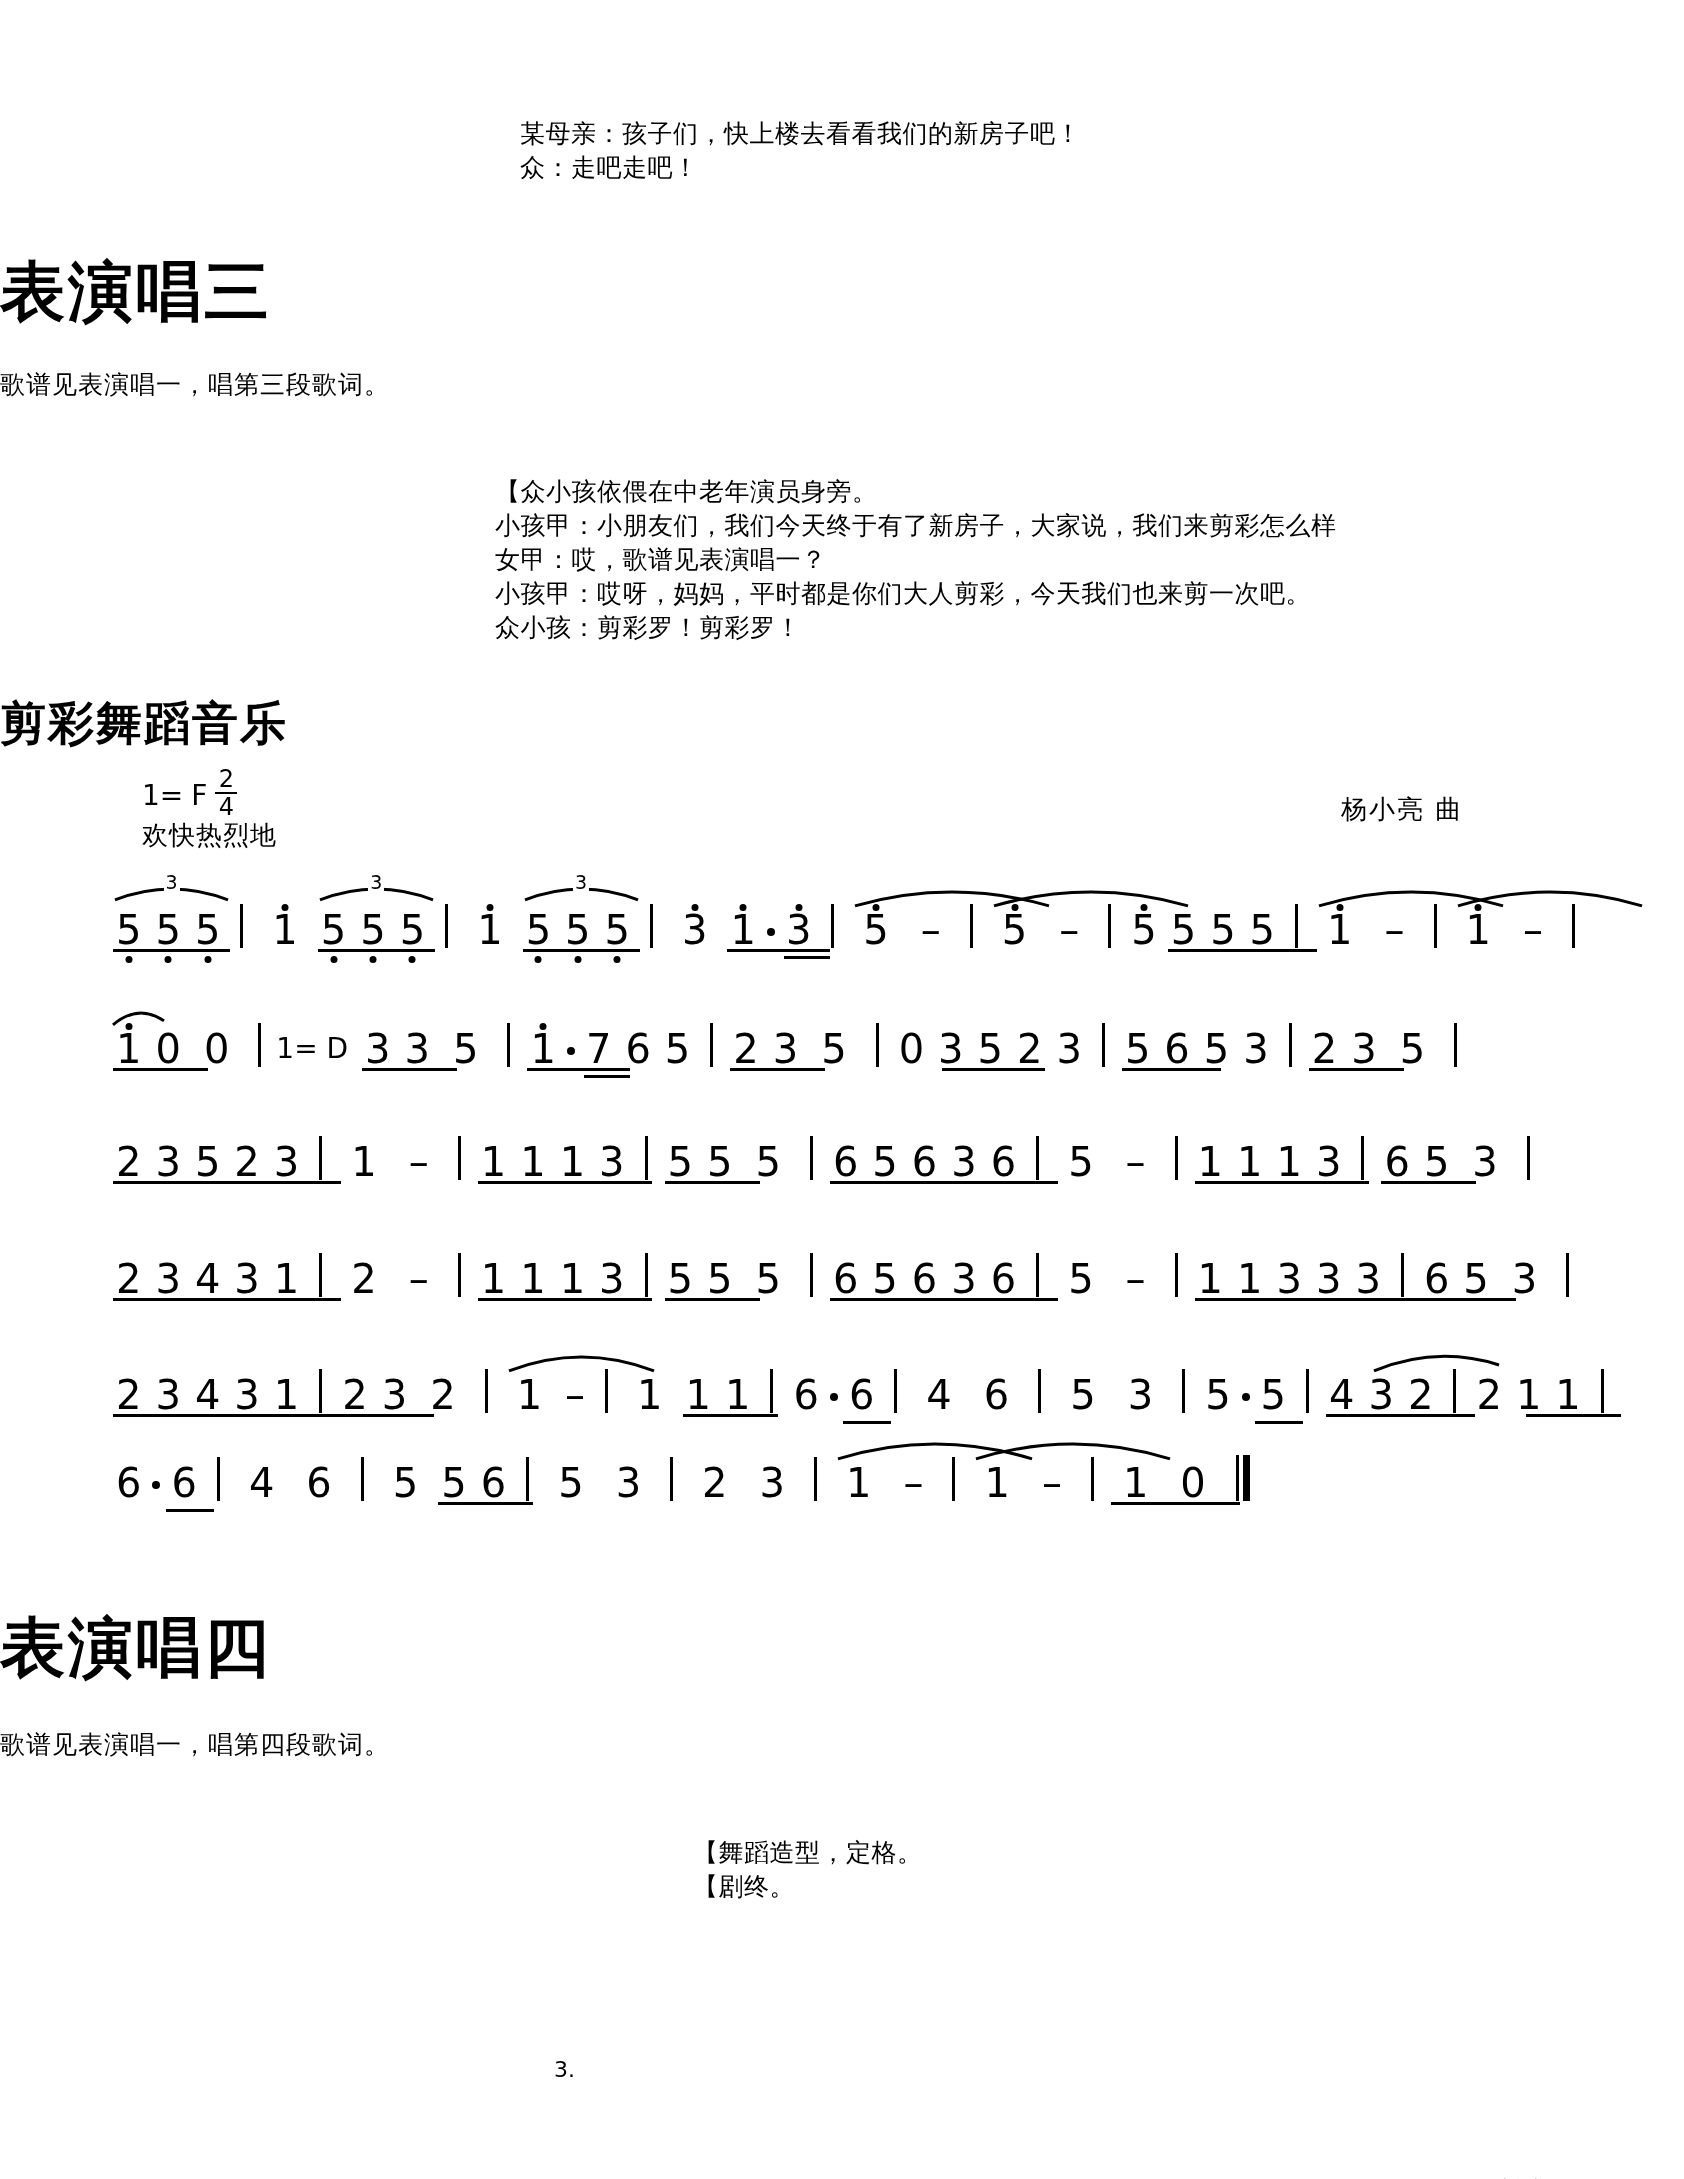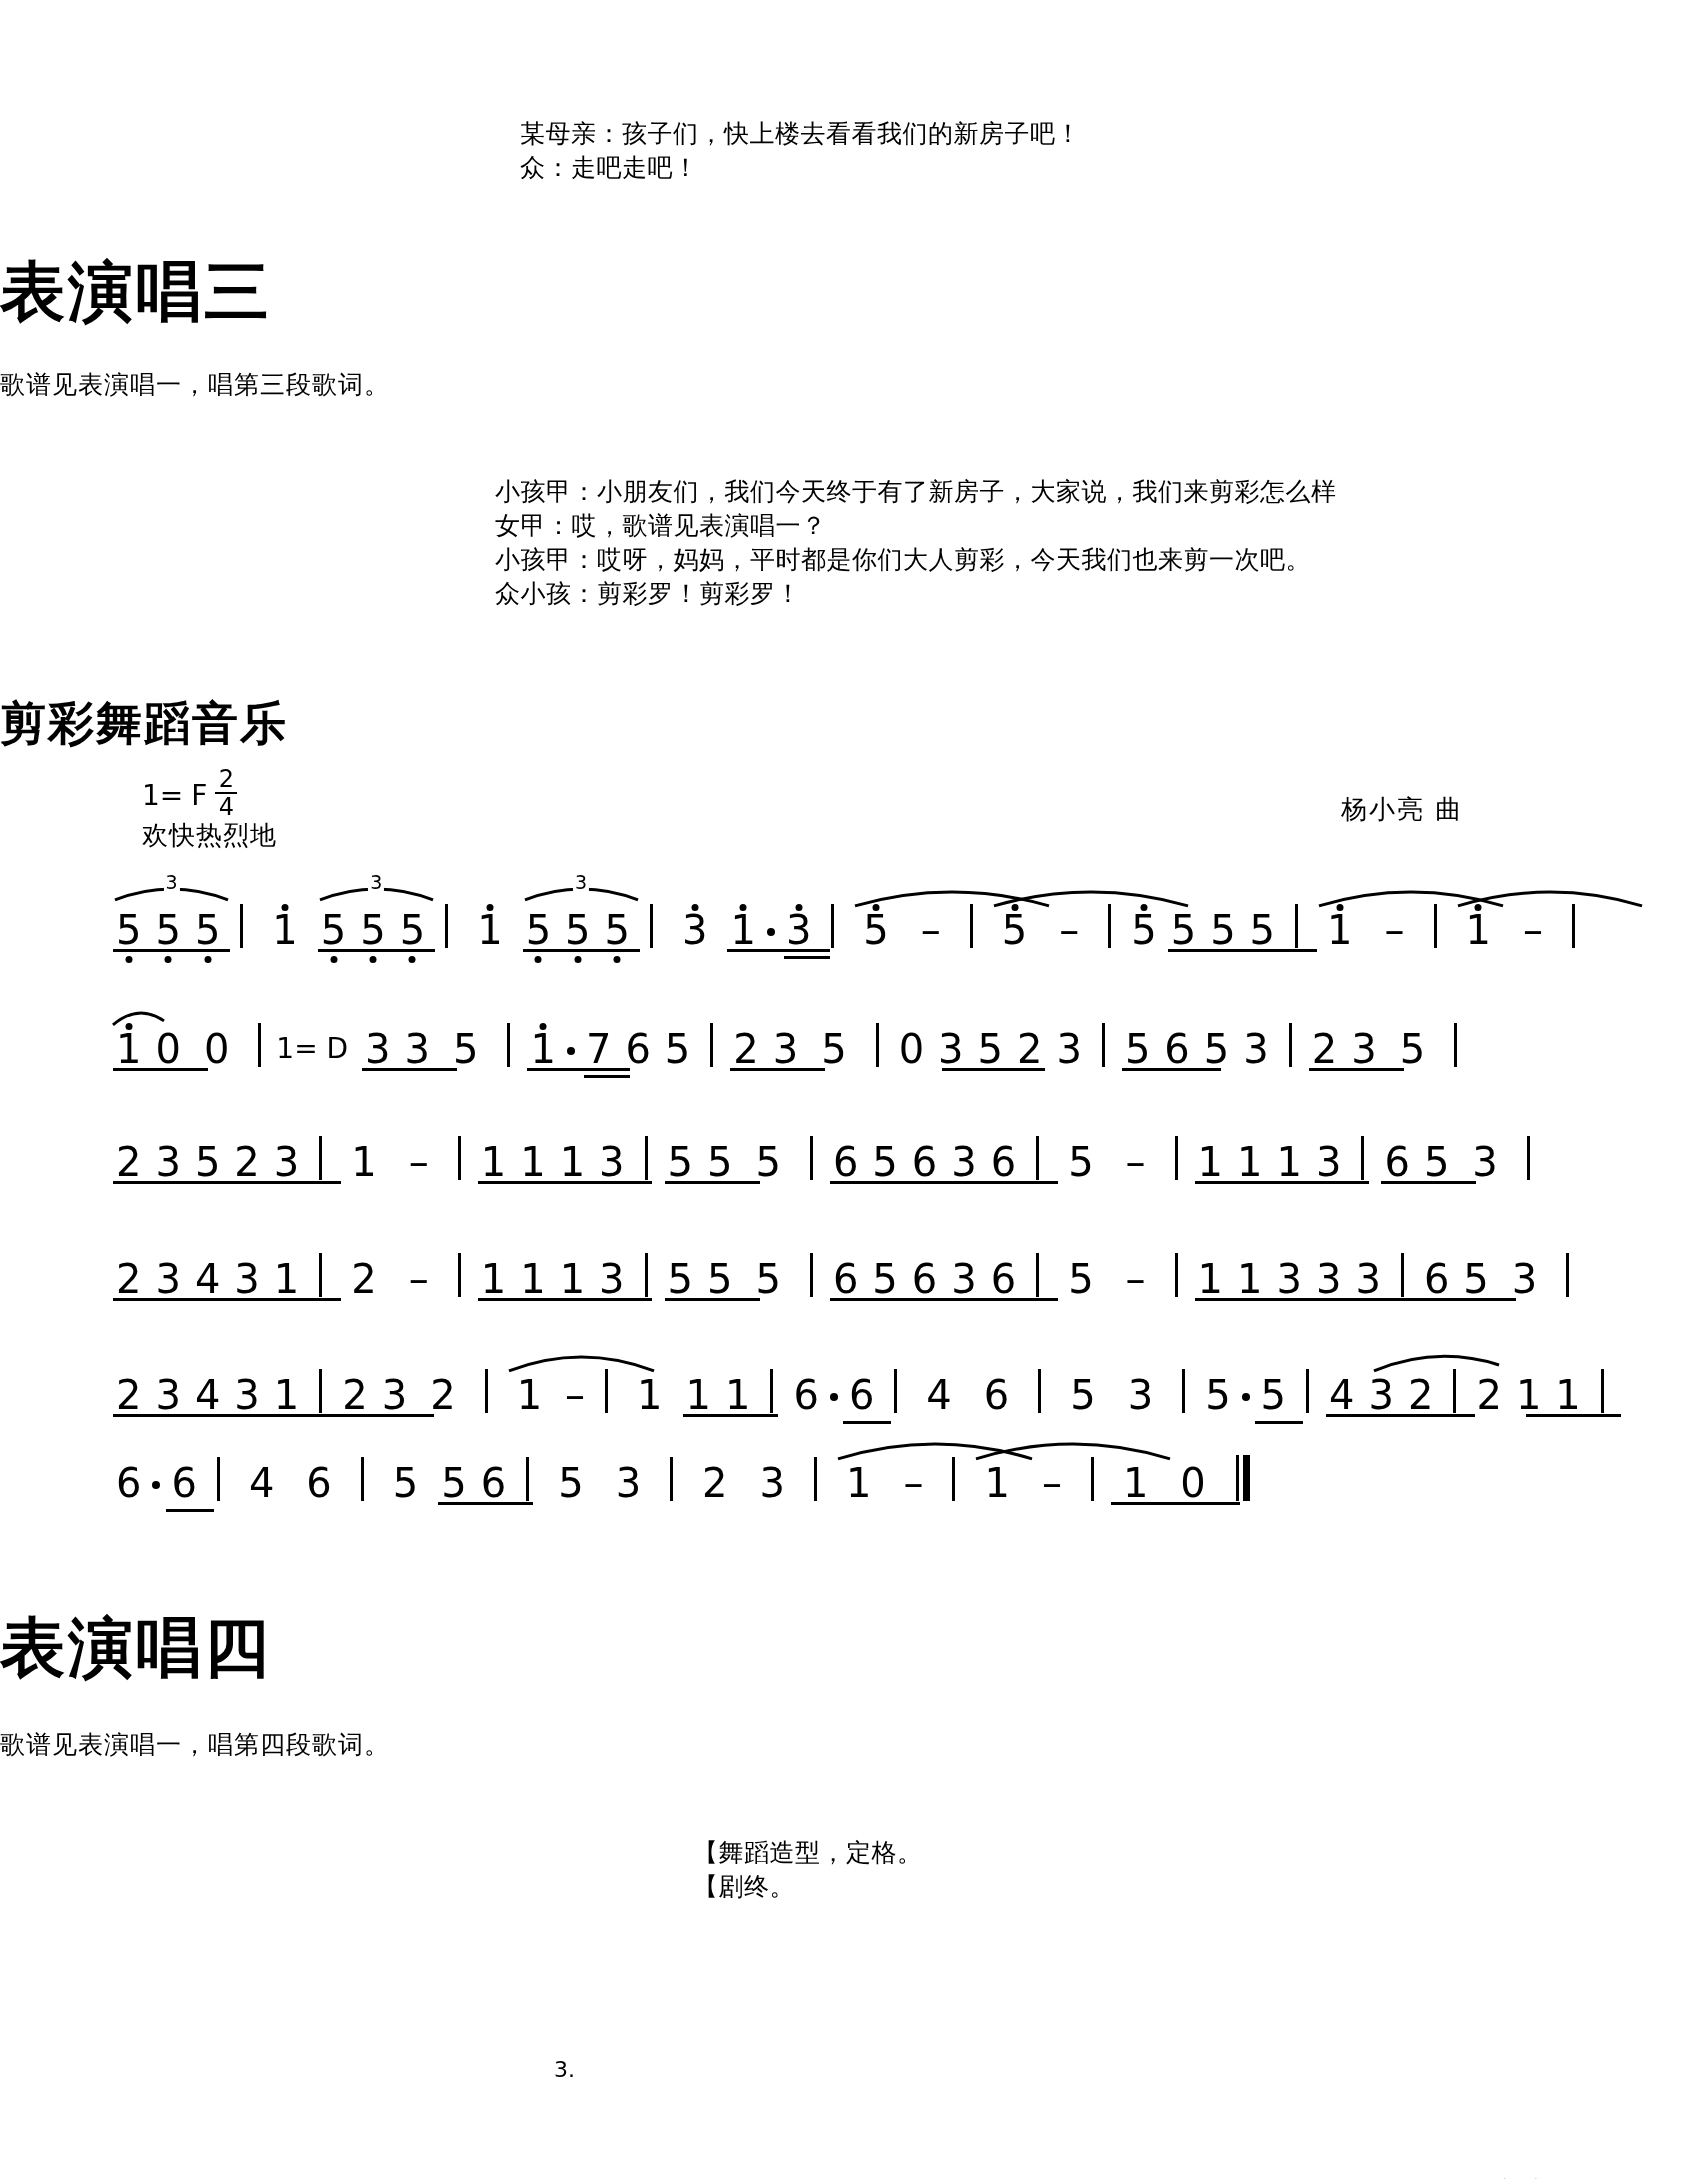--- a/index.html
+++ b/index.html
@@ -221,20 +221,21 @@
 
   <div class="block" style="left:0; top:248px;">
     <div class="big-title">表演唱三</div>
   </div>
 
   <div class="block" style="left:0; top:368px;">
     <div class="sub-note">歌谱见表演唱一，唱第三段歌词。</div>
   </div>
 
   <div class="block" style="left:495px; top:475px;">
+    <div class="dlg-line">【众小孩依偎在中老年演员身旁。</div>
     <div class="dlg-line">小孩甲：小朋友们，我们今天终于有了新房子，大家说，我们来剪彩怎么样</div>
     <div class="dlg-line">女甲：哎，歌谱见表演唱一？</div>
     <div class="dlg-line">小孩甲：哎呀，妈妈，平时都是你们大人剪彩，今天我们也来剪一次吧。</div>
     <div class="dlg-line">众小孩：剪彩罗！剪彩罗！</div>
   </div>
 
   <div class="block" style="left:0; top:693px;">
     <div class="song-title">剪彩舞蹈音乐</div>
   </div>
 

